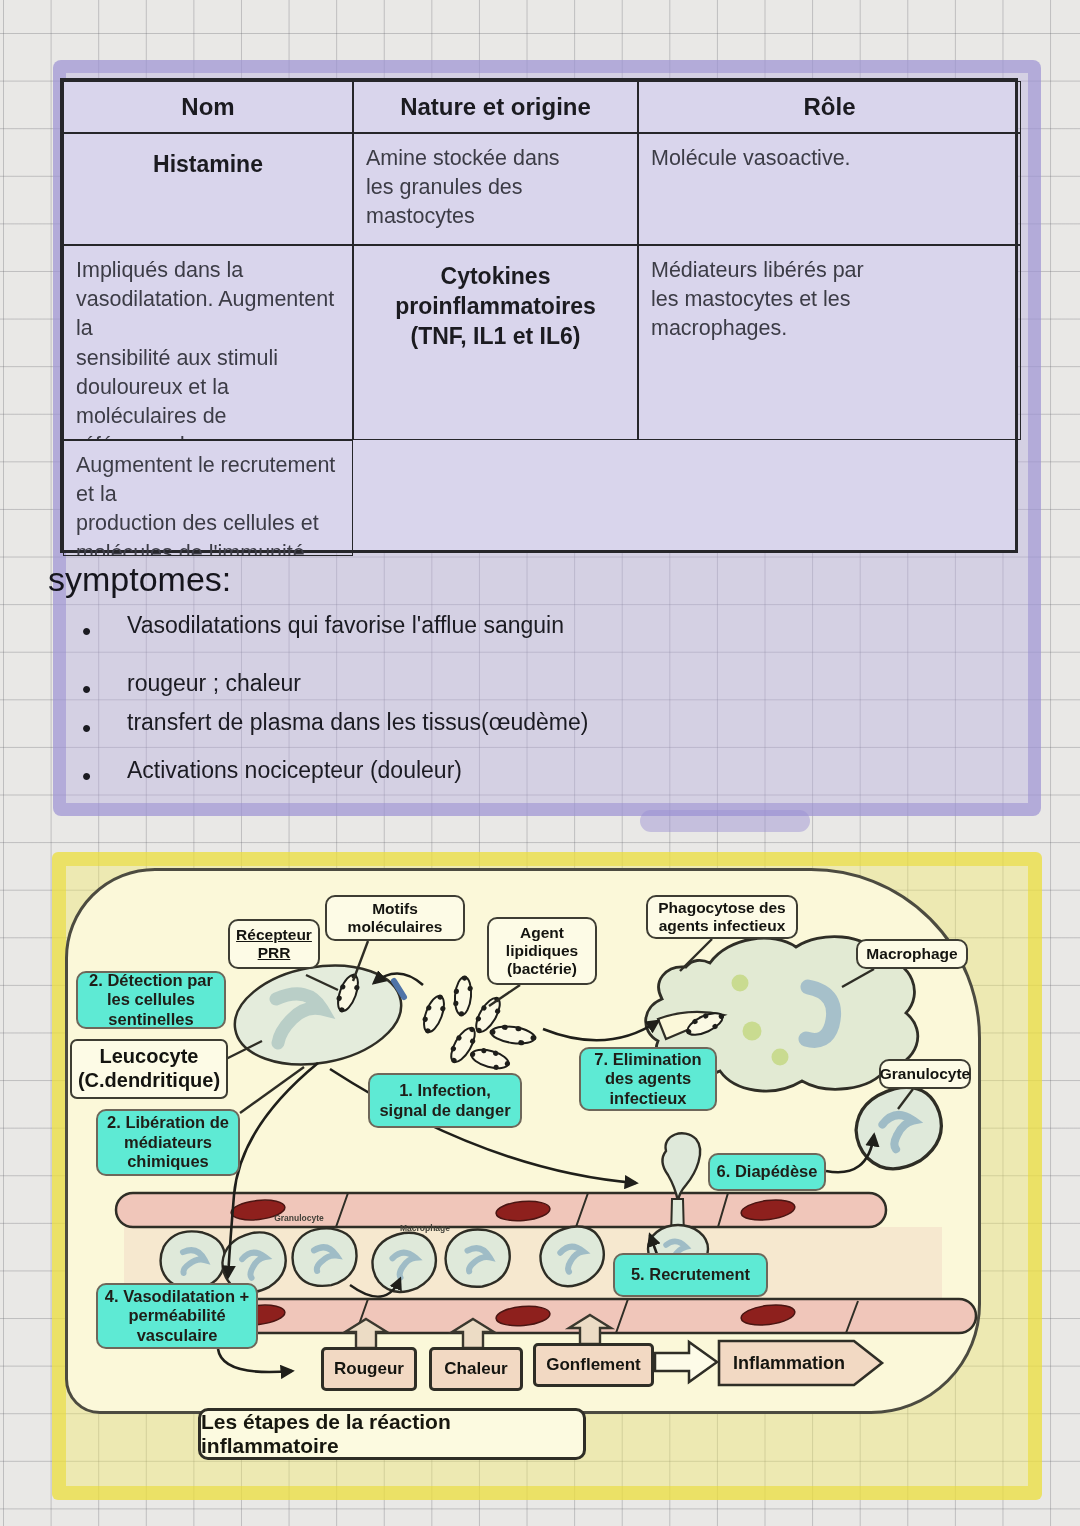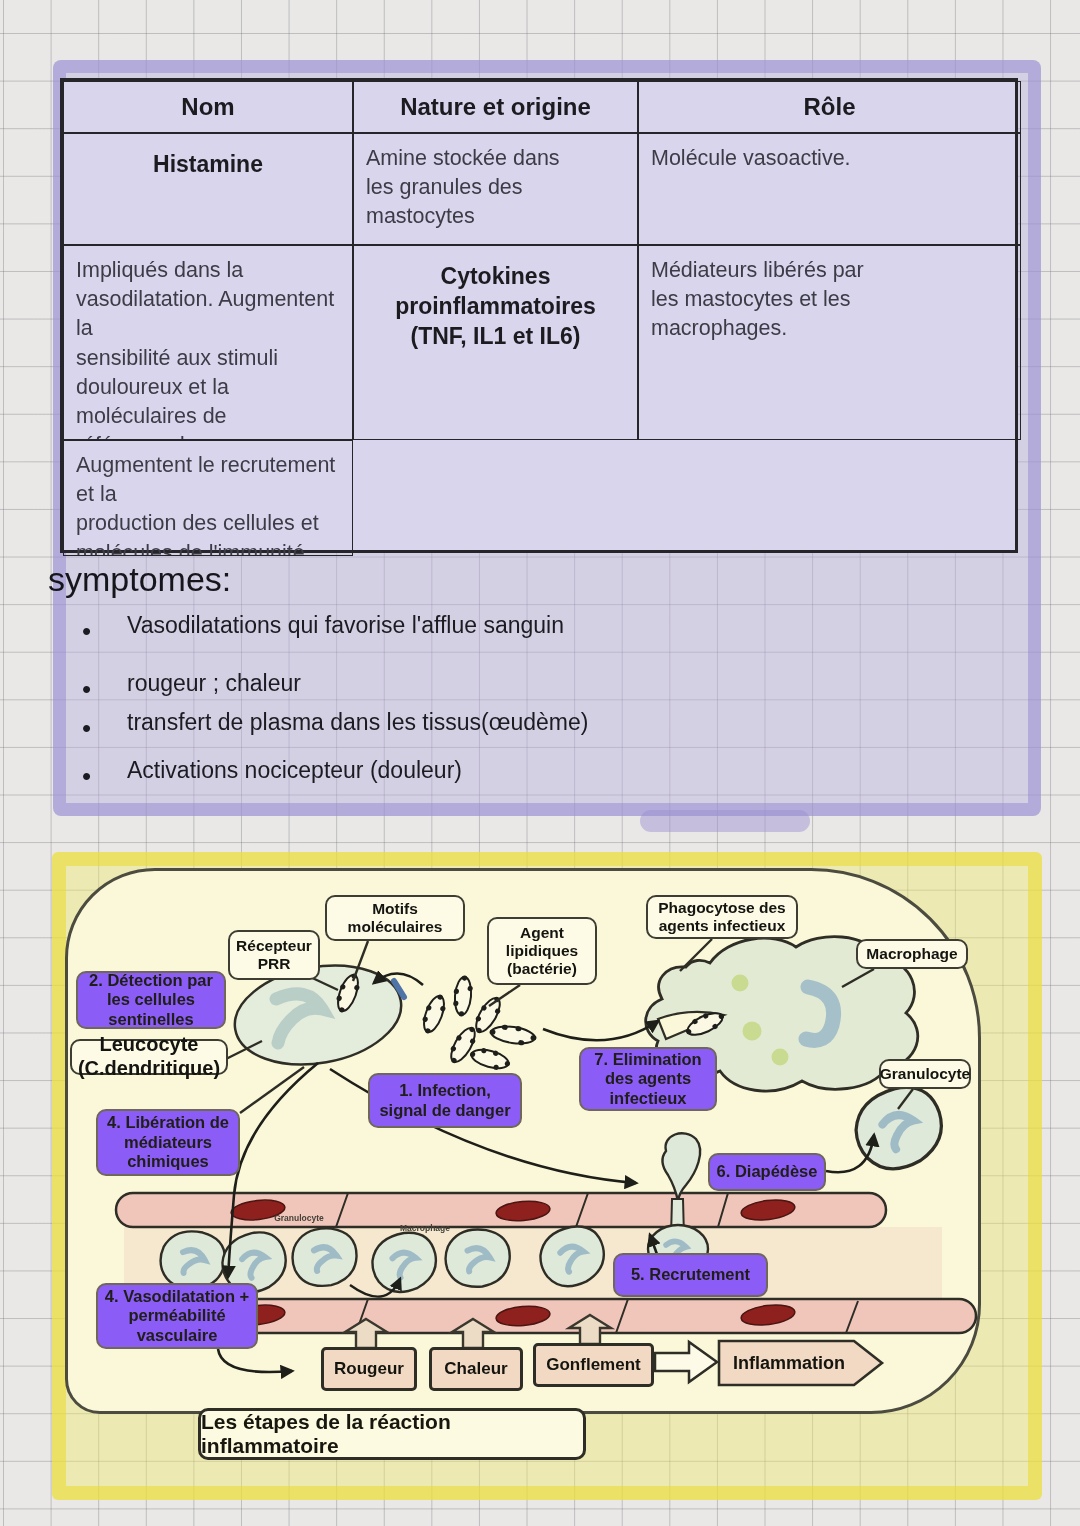--- a/index.html
+++ b/index.html
@@ -53,21 +53,21 @@
     position:absolute;left:65px;top:868px;width:910px;height:540px;
     background:#fbf8d9;border:3.5px solid #4c4b40;box-sizing:content-box;
     border-radius:90px 170px 110px 35px;
   }
   .diagram svg{position:absolute;left:0;top:0;}
   .pbox,.wbox{
     position:absolute;display:flex;align-items:center;justify-content:center;
     text-align:center;white-space:pre-line;font-weight:bold;
     border-radius:10px;box-sizing:border-box;line-height:1.18;z-index:3;
   }
-  .pbox{background:#8b5cf6;border:2.5px solid #6e675a;font-size:16.5px;color:#1f1e18;}
+  .pbox{background:#5eead4;border:2.5px solid #6e675a;font-size:16.5px;color:#1f1e18;}
   .wbox{background:#fdfbe6;border:2.5px solid #3e3d33;font-size:15.5px;color:#141410;}
   .wbox.big{font-size:20px;}
   .outcome{
     position:absolute;display:flex;align-items:center;justify-content:center;
     background:#f2d9c3;border:3px solid #2f2e26;border-radius:5px;
     font-weight:bold;font-size:17px;color:#151510;z-index:3;
   }
   .outcome.flat{background:transparent;border:none;}
   .tiny-label{position:absolute;font-size:8.5px;font-weight:bold;color:#44423a;
     text-align:center;z-index:3;}
@@ -230,38 +230,38 @@
         <polygon points="298,448 319,461 308,461 308,477 288,477 288,461 277,461"></polygon>
         <polygon points="405,448 426,461 415,461 415,477 395,477 395,461 384,461"></polygon>
         <polygon points="522,444 543,457 532,457 532,473 512,473 512,457 501,457"></polygon>
       </g>
       <polygon points="587,482 621,482 621,471 649,491 621,511 621,500 587,500" fill="#fdfbe8" stroke="#2f2e26" stroke-width="2.5"></polygon>
       <polygon points="651,470 786,470 814,492 786,514 651,514" fill="#f2d9c3" stroke="#2f2e26" stroke-width="2.6"></polygon>
     </svg>
 
     <div class="wbox" style="left:257px;top:24px;width:140px;height:46px;">Motifs
 moléculaires</div>
-    <div class="wbox" style="left:160px;top:59px;width:92px;height:50px;">Récepteur
+    <div class="wbox" style="left:160px;top:48px;width:92px;height:50px;text-decoration:underline;">Récepteur
 PRR</div>
     <div class="wbox" style="left:419px;top:46px;width:110px;height:68px;">Agent
 lipidiques
 (bactérie)</div>
     <div class="wbox" style="left:578px;top:24px;width:152px;height:44px;">Phagocytose des
 agents infectieux</div>
     <div class="wbox" style="left:788px;top:68px;width:112px;height:30px;">Macrophage</div>
-    <div class="wbox big" style="left:2px;top:168px;width:158px;height:36px;">Leucocyte
+    <div class="wbox big" style="left:2px;top:168px;width:158px;height:60px;border-radius:7px;">Leucocyte
 (C.dendritique)</div>
     <div class="wbox" style="left:811px;top:188px;width:92px;height:30px;">Granulocyte</div>
 
     <div class="pbox" style="left:300px;top:202px;width:154px;height:55px;">1. Infection,
 signal de danger</div>
     <div class="pbox" style="left:8px;top:100px;width:150px;height:58px;">2. Détection par
 les cellules
 sentinelles</div>
-    <div class="pbox" style="left:28px;top:238px;width:144px;height:67px;">4. Libération de
+    <div class="pbox" style="left:28px;top:238px;width:144px;height:67px;">2. Libération de
 médiateurs
 chimiques</div>
     <div class="pbox" style="left:28px;top:412px;width:162px;height:66px;">4. Vasodilatation +
 perméabilité
 vasculaire</div>
     <div class="pbox" style="left:545px;top:382px;width:155px;height:44px;">5. Recrutement</div>
     <div class="pbox" style="left:640px;top:282px;width:118px;height:38px;">6. Diapédèse</div>
     <div class="pbox" style="left:511px;top:176px;width:138px;height:64px;">7. Elimination
 des agents
 infectieux</div>

